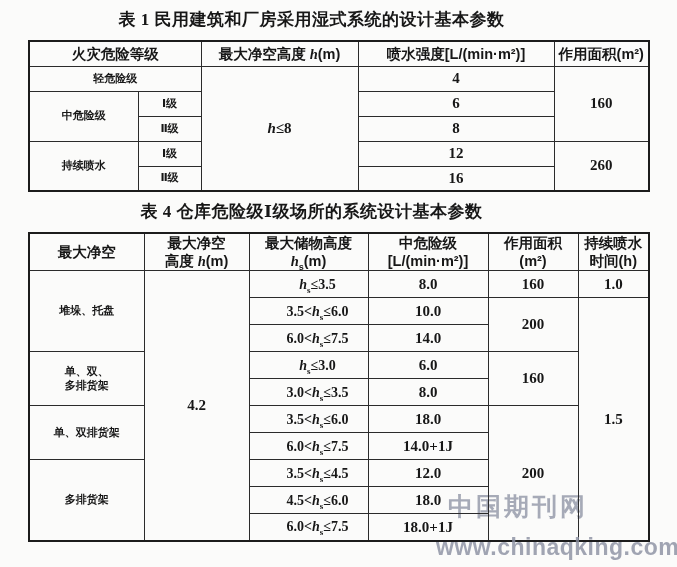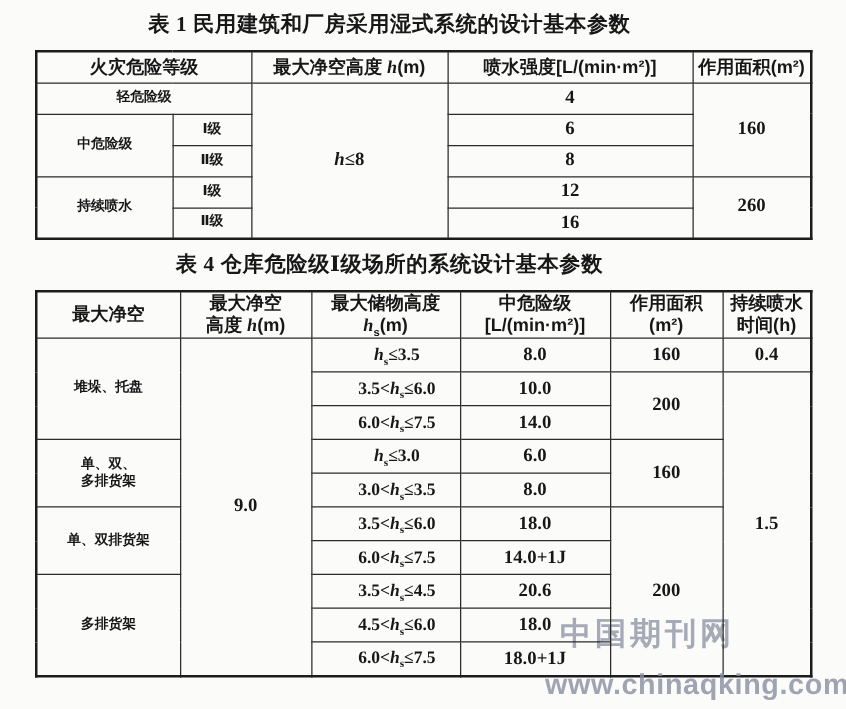--- a/index.html
+++ b/index.html
@@ -158,25 +158,25 @@
       <span class="sub-line">作用面积</span>
       <span class="sub-line">(m²)</span>
     </th>
     <th class="cjk">
       <span class="sub-line">持续喷水</span>
       <span class="sub-line">时间(h)</span>
     </th>
   </tr>
   <tr>
     <td class="cjk" rowspan="3">堆垛、托盘</td>
-    <td class="num" rowspan="10">9.0</td>
+    <td class="num" rowspan="10">4.2</td>
     <td class="cond"><span class="var">h</span><sub>s</sub><span>≤3.5</span></td>
     <td class="num">8.0</td>
     <td class="num">160</td>
-    <td class="num">0.4</td>
+    <td class="num">1.0</td>
   </tr>
   <tr>
     <td class="cond"><span>3.5&lt;</span><span class="var">h</span><sub>s</sub><span>≤6.0</span></td>
     <td class="num">10.0</td>
     <td class="num" rowspan="2">200</td>
     <td class="num" rowspan="9">1.5</td>
   </tr>
   <tr>
     <td class="cond"><span>6.0&lt;</span><span class="var">h</span><sub>s</sub><span>≤7.5</span></td>
     <td class="num">14.0</td>
@@ -200,21 +200,21 @@
     <td class="num">18.0</td>
     <td class="num" rowspan="5">200</td>
   </tr>
   <tr>
     <td class="cond"><span>6.0&lt;</span><span class="var">h</span><sub>s</sub><span>≤7.5</span></td>
     <td class="num">14.0+1J</td>
   </tr>
   <tr>
     <td class="cjk" rowspan="3">多排货架</td>
     <td class="cond"><span>3.5&lt;</span><span class="var">h</span><sub>s</sub><span>≤4.5</span></td>
-    <td class="num">20.6</td>
+    <td class="num">12.0</td>
   </tr>
   <tr>
     <td class="cond"><span>4.5&lt;</span><span class="var">h</span><sub>s</sub><span>≤6.0</span></td>
     <td class="num">18.0</td>
   </tr>
   <tr>
     <td class="cond"><span>6.0&lt;</span><span class="var">h</span><sub>s</sub><span>≤7.5</span></td>
     <td class="num">18.0+1J</td>
   </tr>
 </tbody>

